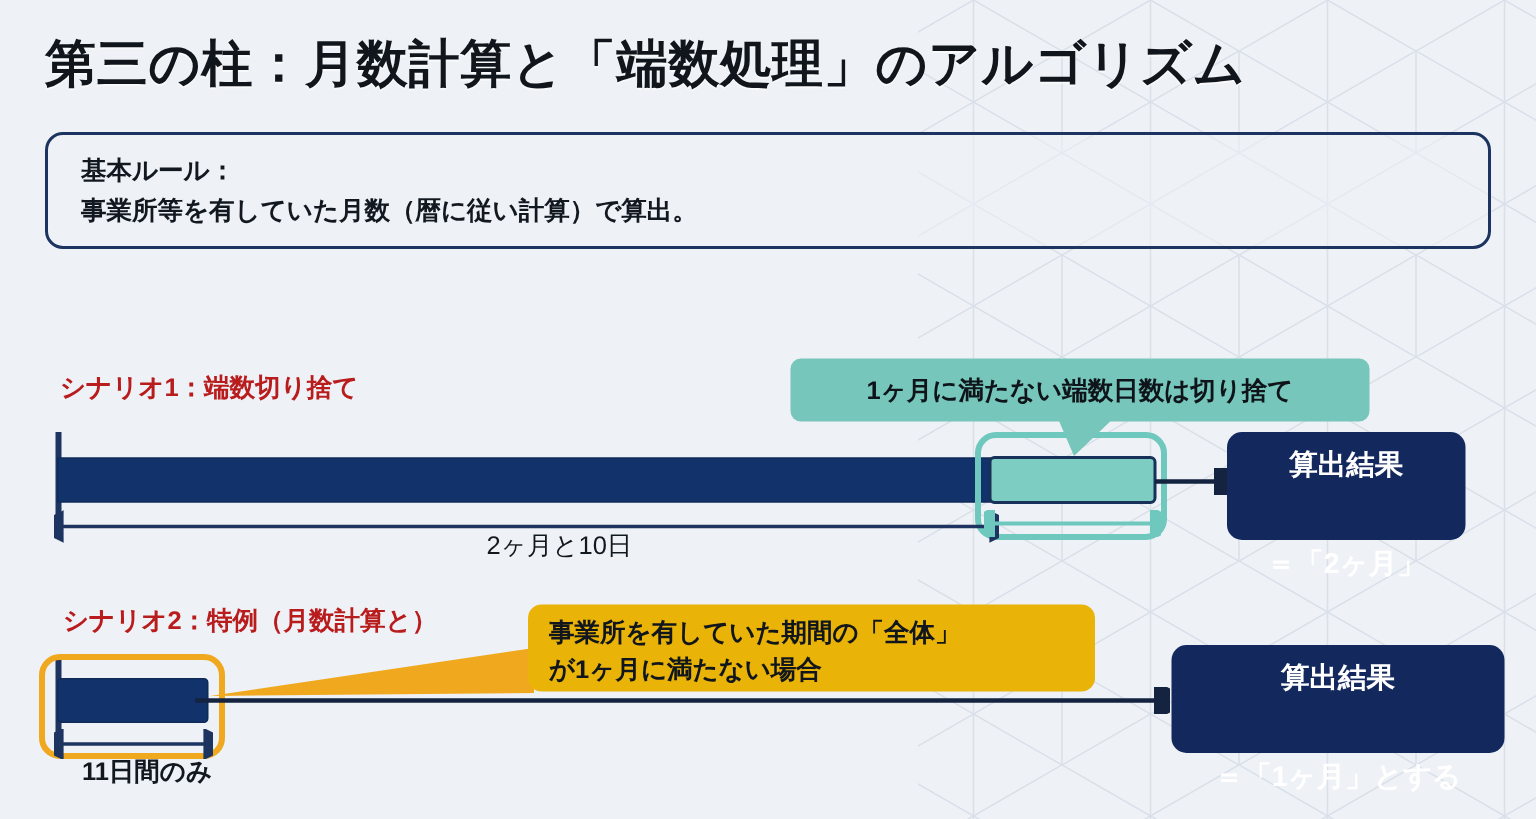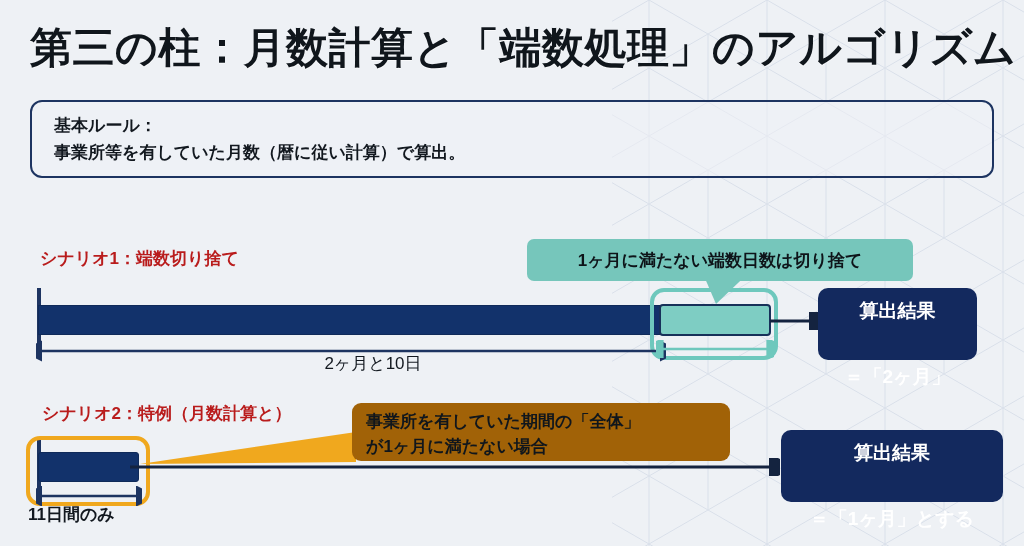--- a/index.html
+++ b/index.html
@@ -12,28 +12,28 @@
   }
   
   #bg-pattern{
     position:absolute; inset:0; z-index:0; pointer-events:none;
   }
   #slide{ position:absolute; inset:0; z-index:2; }
 
   
   #title{
     position:absolute; left:30px; top:20px;
-    font-size:42px; font-weight:bold; color:#10161c;
+    font-size:34px; font-weight:bold; color:#10161c;
     letter-spacing:0.5px; white-space:nowrap;
     text-shadow:0 1px 0 rgba(255,255,255,.6);
   }
 
   
   #rule-box{
-    position:absolute; left:30px; top:100px; width:964px; height:78px;
+    position:absolute; left:30px; top:88px; width:964px; height:78px;
     border:2.5px solid #1d3461; border-radius:12px;
     background:rgba(238,241,245,.55);
     padding:10px 18px 0 22px;
   }
   .rule-line{ font-size:17px; font-weight:bold; color:#12181f; line-height:1.6; white-space:nowrap; }
 
   
   .scenario-label{
     position:absolute; font-size:17px; font-weight:bold; color:#b91c1c; white-space:nowrap;
   }
@@ -89,29 +89,29 @@
   #s2-bar{
     position:absolute; left:38px; top:452px; width:101px; height:30px;
     background:#12326b; border:1px solid #0f2a59; border-radius:3px;
   }
   #s2-highlight{
     position:absolute; left:26px; top:436px; width:124px; height:70px;
     border:4px solid #f0a81e; border-radius:14px;
   }
   #s2-dim{ position:absolute; left:36px; top:486px; width:106px; height:20px; }
   #s2-dim-label{
-    position:absolute; left:28px; top:503px; width:140px; text-align:left;
+    position:absolute; left:28px; top:503px; width:140px; text-align:center;
     font-size:17px; font-weight:bold; color:#12181f; white-space:nowrap;
   }
   #s2-long-arrow{ position:absolute; left:130px; top:458px; width:650px; height:18px; }
 
   
   #orange-callout{
     position:absolute; left:352px; top:403px; width:378px; height:58px;
-    background:#a16207; border-radius:9px;
+    background:#eab308; border-radius:9px;
     padding:7px 0 0 14px;
   }
   .orange-line{ font-size:17px; font-weight:bold; color:#10161c; line-height:1.45; white-space:nowrap; }
   #orange-tail{ position:absolute; left:140px; top:432px; width:216px; height:38px; }
 </style>
 </head>
 <body>
 
 <svg id="bg-pattern" viewBox="0 0 1024 546" preserveAspectRatio="none">
   <defs>

